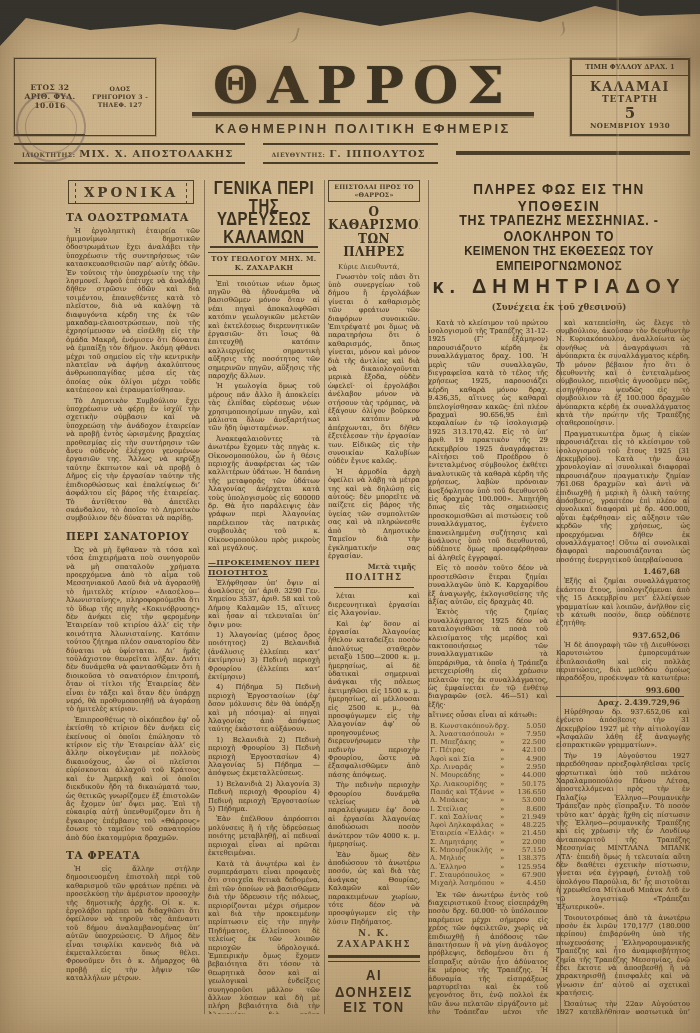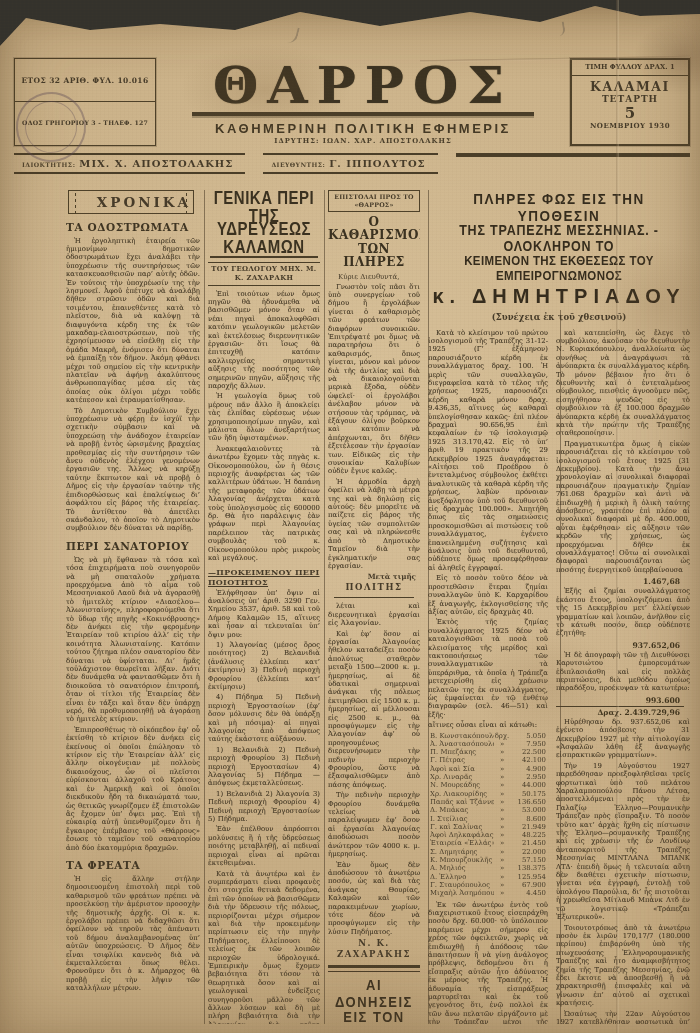--- a/index.html
+++ b/index.html
@@ -29,58 +29,58 @@
   .st6{left:230px;top:930px;width:270px;height:150px;background:radial-gradient(closest-side,rgba(110,80,45,.11),transparent);}
   .crease-v{position:absolute;left:616px;top:0;bottom:0;width:3px;pointer-events:none;
     background:linear-gradient(to right, rgba(92,70,45,.22), rgba(228,208,170,.30));}
   .crease-h{position:absolute;left:420px;top:58px;width:270px;height:2px;pointer-events:none;
     background:linear-gradient(to bottom, rgba(92,70,45,.30), rgba(228,208,170,.25));transform:rotate(-1deg);}
   
   .ink{color:#463b29;}
   
   .masthead{position:relative;display:flex;align-items:stretch;gap:12px;margin:58px 10px 0 14px;}
   .mh-box{border:1.5px solid #4e4129;box-shadow:0 0 0 1px rgba(78,65,41,.25);}
-  .mh-left{width:140px;display:flex;flex-direction:column;}
+  .mh-left{width:140px;display:flex;flex-direction:row;}
   .mh-left .row{flex:1;display:flex;align-items:center;justify-content:center;text-align:center;
     padding:2px 3px;border-bottom:1px solid #4e4129;}
   .mh-left .row:last-child{border-bottom:none;}
   .issue-line1{font:700 7.5px/9px "DejaVu Serif",serif;letter-spacing:.4px;}
   .issue-line2{font:700 6.6px/8px "DejaVu Serif",serif;letter-spacing:.3px;}
   .issue-line3{font:700 6.2px/8px "DejaVu Serif",serif;letter-spacing:.2px;}
   .mh-center{flex:1;text-align:center;padding-top:2px;}
   .np-title{font:900 52px/50px "DejaVu Serif","Liberation Serif",serif;letter-spacing:9px;
     color:#3c3322;transform:scaleY(.98);text-shadow:0 0 1px rgba(60,50,30,.7);}
   .title-rule{height:3.5px;background:#4a3e28;margin:2px 24px 5px;box-shadow:0 2px 0 rgba(74,62,40,.35);}
   .np-subtitle{font:700 13px/15px "Liberation Sans","DejaVu Sans",sans-serif;letter-spacing:2.5px;color:#443925;}
   .np-founder{font:700 6.8px/10px "DejaVu Serif",serif;letter-spacing:1px;color:#4a3f2b;}
   .mh-right{width:116px;text-align:center;display:flex;flex-direction:column;border-width:2px;}
   .price-label{font:700 6.8px/9px "DejaVu Serif",serif;border-bottom:1px solid #4e4129;padding:3px 2px;}
   .cal-city{font:800 12.5px/14px "DejaVu Serif",serif;letter-spacing:1.5px;margin-top:4px;}
   .cal-day{font:700 9px/11px "DejaVu Serif",serif;letter-spacing:1px;}
   .cal-num{font:800 15px/16px "DejaVu Serif",serif;}
   .cal-month{font:700 7px/9px "DejaVu Serif",serif;letter-spacing:.5px;padding-bottom:3px;}
-  .mh-row2{display:flex;align-items:flex-start;gap:18px;margin:7px 10px 16px 14px;}
+  .mh-row2{display:flex;align-items:center;gap:18px;margin:7px 10px 16px 14px;}
   .credit-box{display:flex;align-items:baseline;gap:4px;border-top:2.5px solid #4a3e28;border-bottom:2px solid #4a3e28;
     padding:3px 12px 3px 8px;}
   .credit-lbl{font:700 6.2px/8px "DejaVu Serif",serif;letter-spacing:.4px;color:#53462f;}
   .credit-val{font:700 10px/11px "DejaVu Serif",serif;letter-spacing:1px;}
   .mh-spacer{flex:1;border-top:2.5px solid #4a3e28;border-bottom:2px solid #4a3e28;}
   
   .body-grid{position:relative;display:grid;grid-template-columns:134px 112px 92px 120px 134px;
     column-gap:8px;grid-template-rows:auto 1fr;height:834px;margin:10px 8px 0 66px;}
   .vline{position:absolute;top:0;bottom:0;width:1px;background:rgba(72,58,38,.55);pointer-events:none;}
   .vl1{left:138px;} .vl2{left:258px;} .vl3{left:362px;} .vl4{left:494px;top:120px;}
   .col{overflow:hidden;}
   .c1{grid-column:1;grid-row:1/3;} .c2{grid-column:2;grid-row:1/3;} .c3{grid-column:3;grid-row:1/3;}
   .mainhead{grid-column:4/6;grid-row:1;text-align:center;padding:2px 2px 6px;}
   .c4{grid-column:4;grid-row:2;} .c5{grid-column:5;grid-row:2;}
   .bp{font:400 6.9px/8.4px "DejaVu Serif","Liberation Serif",serif;color:#483d2a;
     text-align:justify;text-indent:8px;margin:0 0 2px;word-spacing:.4px;
     text-shadow:0 0 .5px rgba(70,58,38,.45);}
-  .chronika-box{border:1.2px solid #4e4129;text-align:right;font:800 13.5px/16px "DejaVu Serif",serif;
+  .chronika-box{border:1.2px solid #4e4129;text-align:center;font:800 13.5px/16px "DejaVu Serif",serif;
     letter-spacing:3px;padding:3px 2px;margin:0 6px 7px 2px;position:relative;}
   .chronika-box::before,.chronika-box::after{content:"";position:absolute;top:-4px;bottom:-4px;width:1px;
     background:repeating-linear-gradient(#4e4129 0 3px, transparent 3px 6px);}
   .chronika-box::before{left:6px;} .chronika-box::after{right:6px;}
   .sec-title{font:700 10.5px/13px "DejaVu Serif",serif;letter-spacing:.6px;margin:7px 0 3px;color:#3f3523;}
   .h-col2{font:800 15px/15px "Liberation Sans","DejaVu Sans",sans-serif;letter-spacing:.5px;
     transform:scaleY(1.2);text-align:center;color:#3a3120;margin:1px 0;}
   .h-rule{height:2px;background:#4a3e28;margin:4px 2px;}
   .byline{border-top:1.5px solid #4a3e28;border-bottom:1.5px solid #4a3e28;text-align:center;
     font:700 6.8px/9px "DejaVu Serif",serif;letter-spacing:.4px;padding:2px 0;margin:3px 0 4px;}
@@ -122,21 +122,20 @@
 
     <div class="masthead">
       <div class="mh-box mh-left">
         <div class="row issue-line1">ΕΤΟΣ 32 ΑΡΙΘ. ΦΥΛ. 10.016</div>
         <div class="row issue-line3">ΟΔΟΣ ΓΡΗΓΟΡΙΟΥ 3 - ΤΗΛΕΦ. 127</div>
       </div>
       <div class="mh-center">
         <div class="np-title">ΘΑΡΡΟΣ</div>
         <div class="title-rule"></div>
         <div class="np-subtitle">ΚΑΘΗΜΕΡΙΝΗ ΠΟΛΙΤΙΚΗ ΕΦΗΜΕΡΙΣ</div>
-        <div class="np-founder">ΙΔΡΥΤΗΣ: ΙΩΑΝ. ΧΑΡ. ΑΠΟΣΤΟΛΑΚΗΣ</div>
       </div>
       <div class="mh-box mh-right">
         <div class="price-label">ΤΙΜΗ ΦΥΛΛΟΥ ΔΡΑΧ. 1</div>
         <div class="cal-city">ΚΑΛΑΜΑΙ</div>
         <div class="cal-day">ΤΕΤΑΡΤΗ</div>
         <div class="cal-num">5</div>
         <div class="cal-month">ΝΟΕΜΒΡΙΟΥ 1930</div>
       </div>
     </div>
     <div class="mh-row2">

